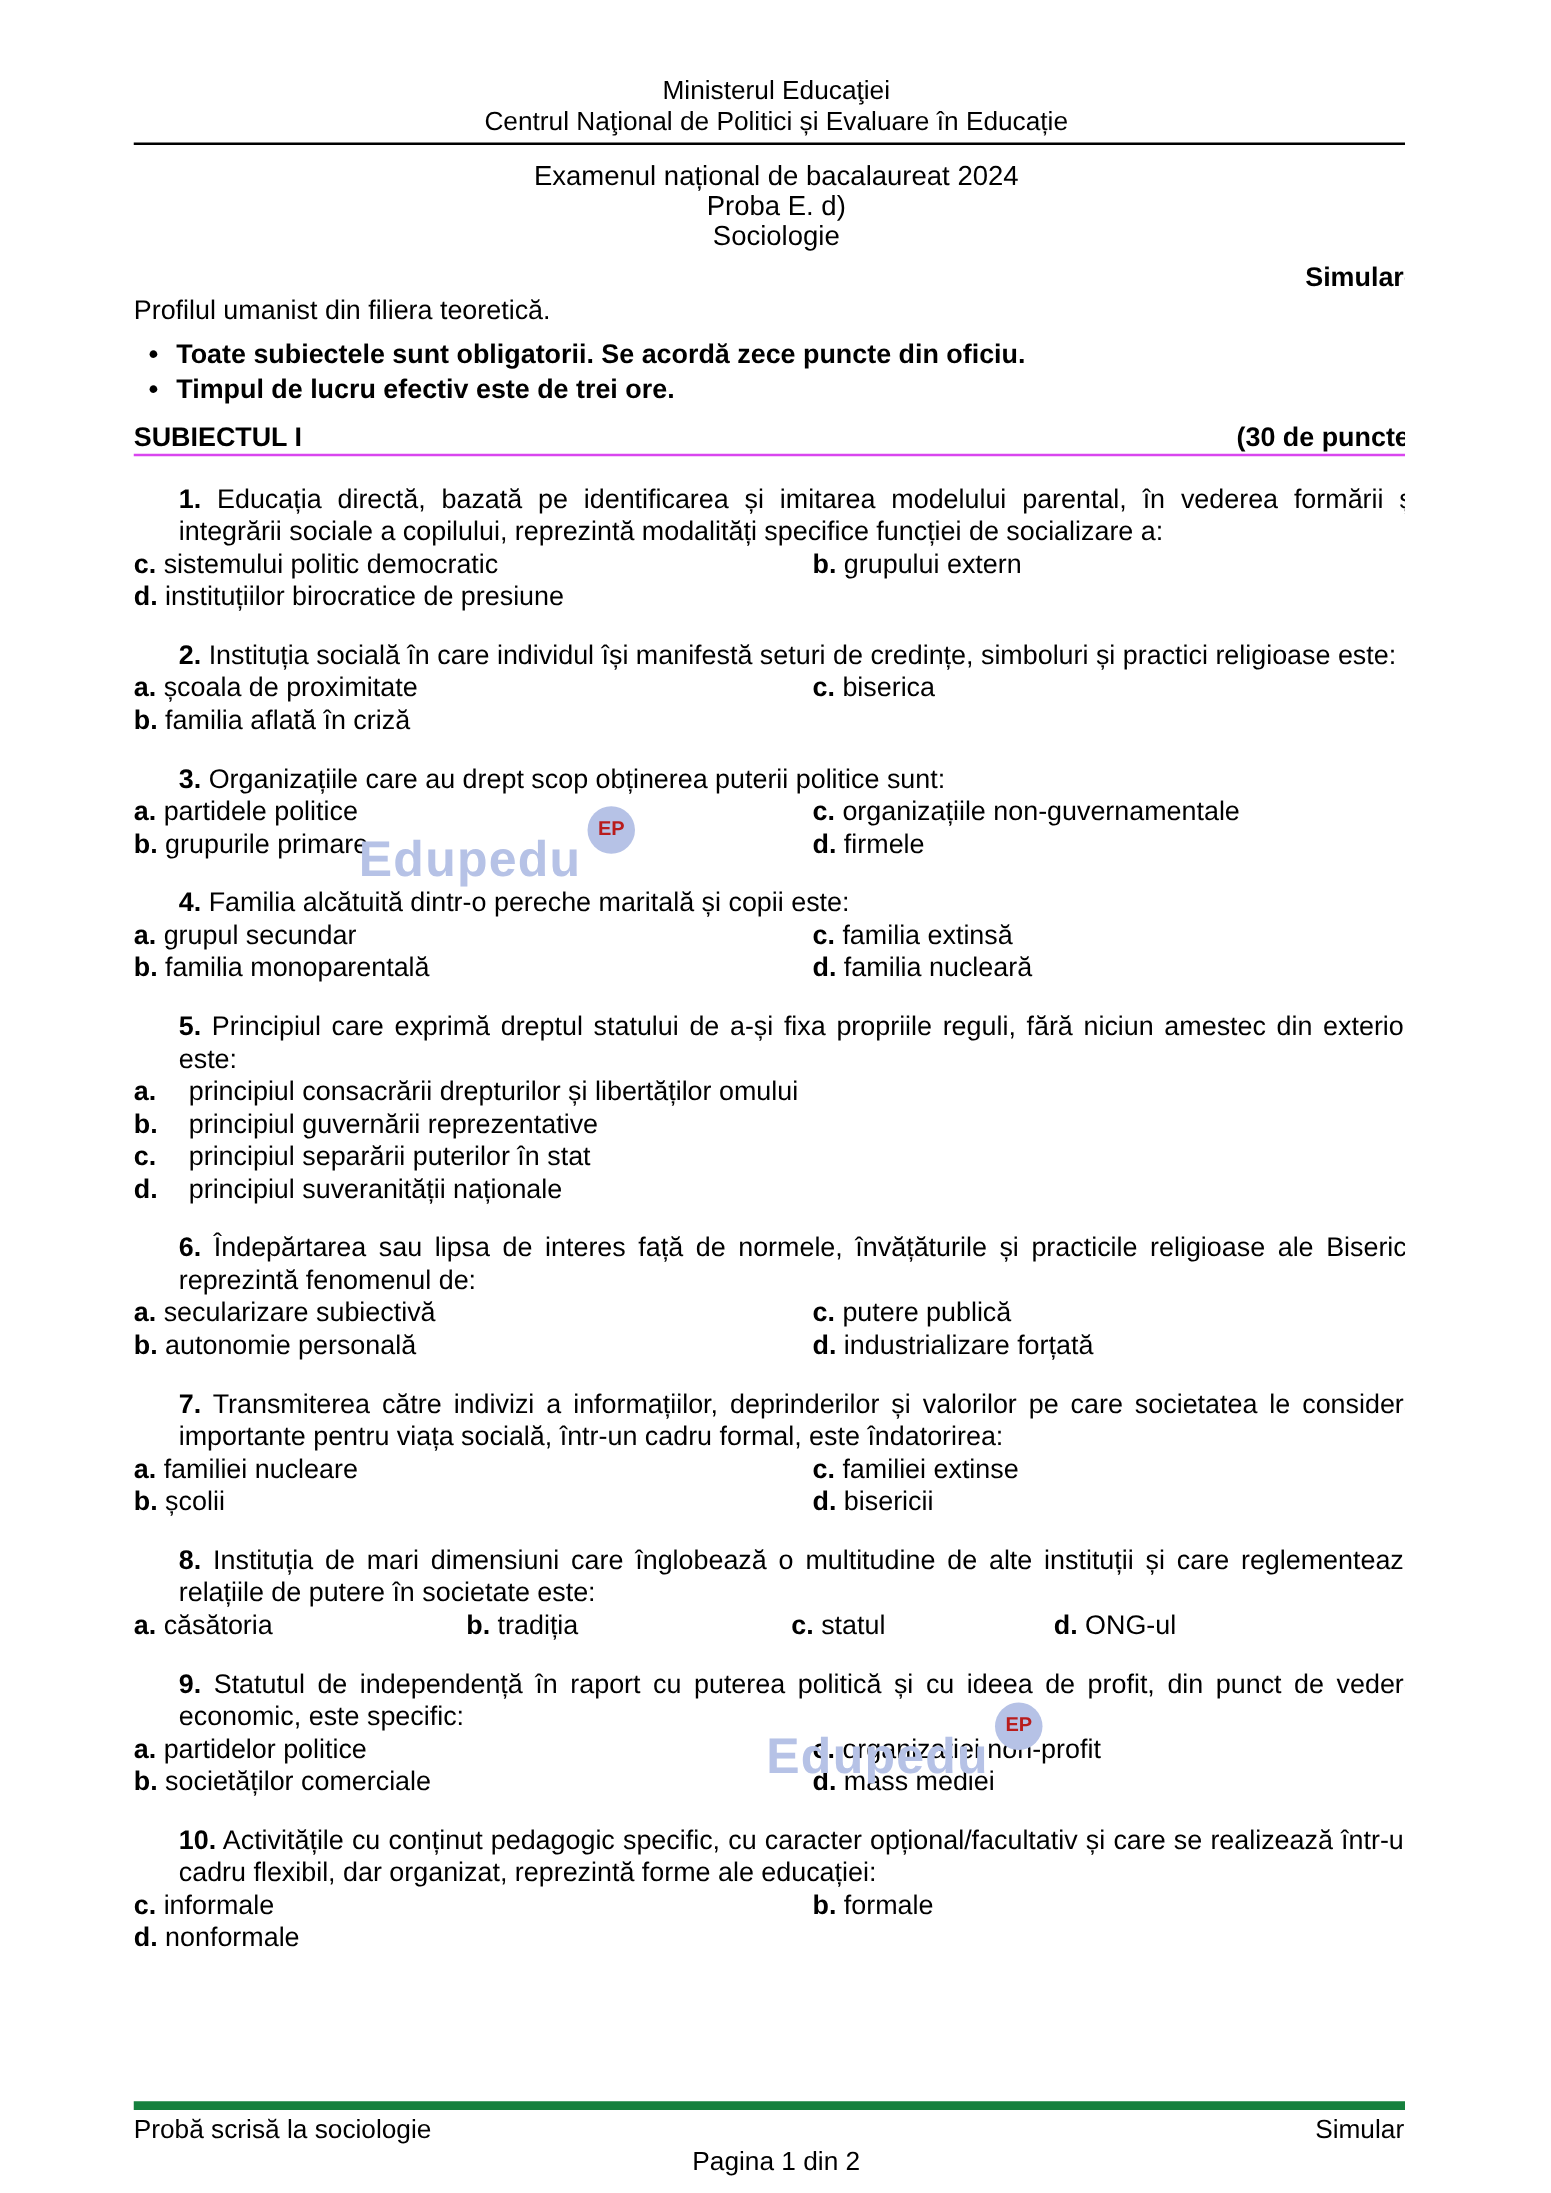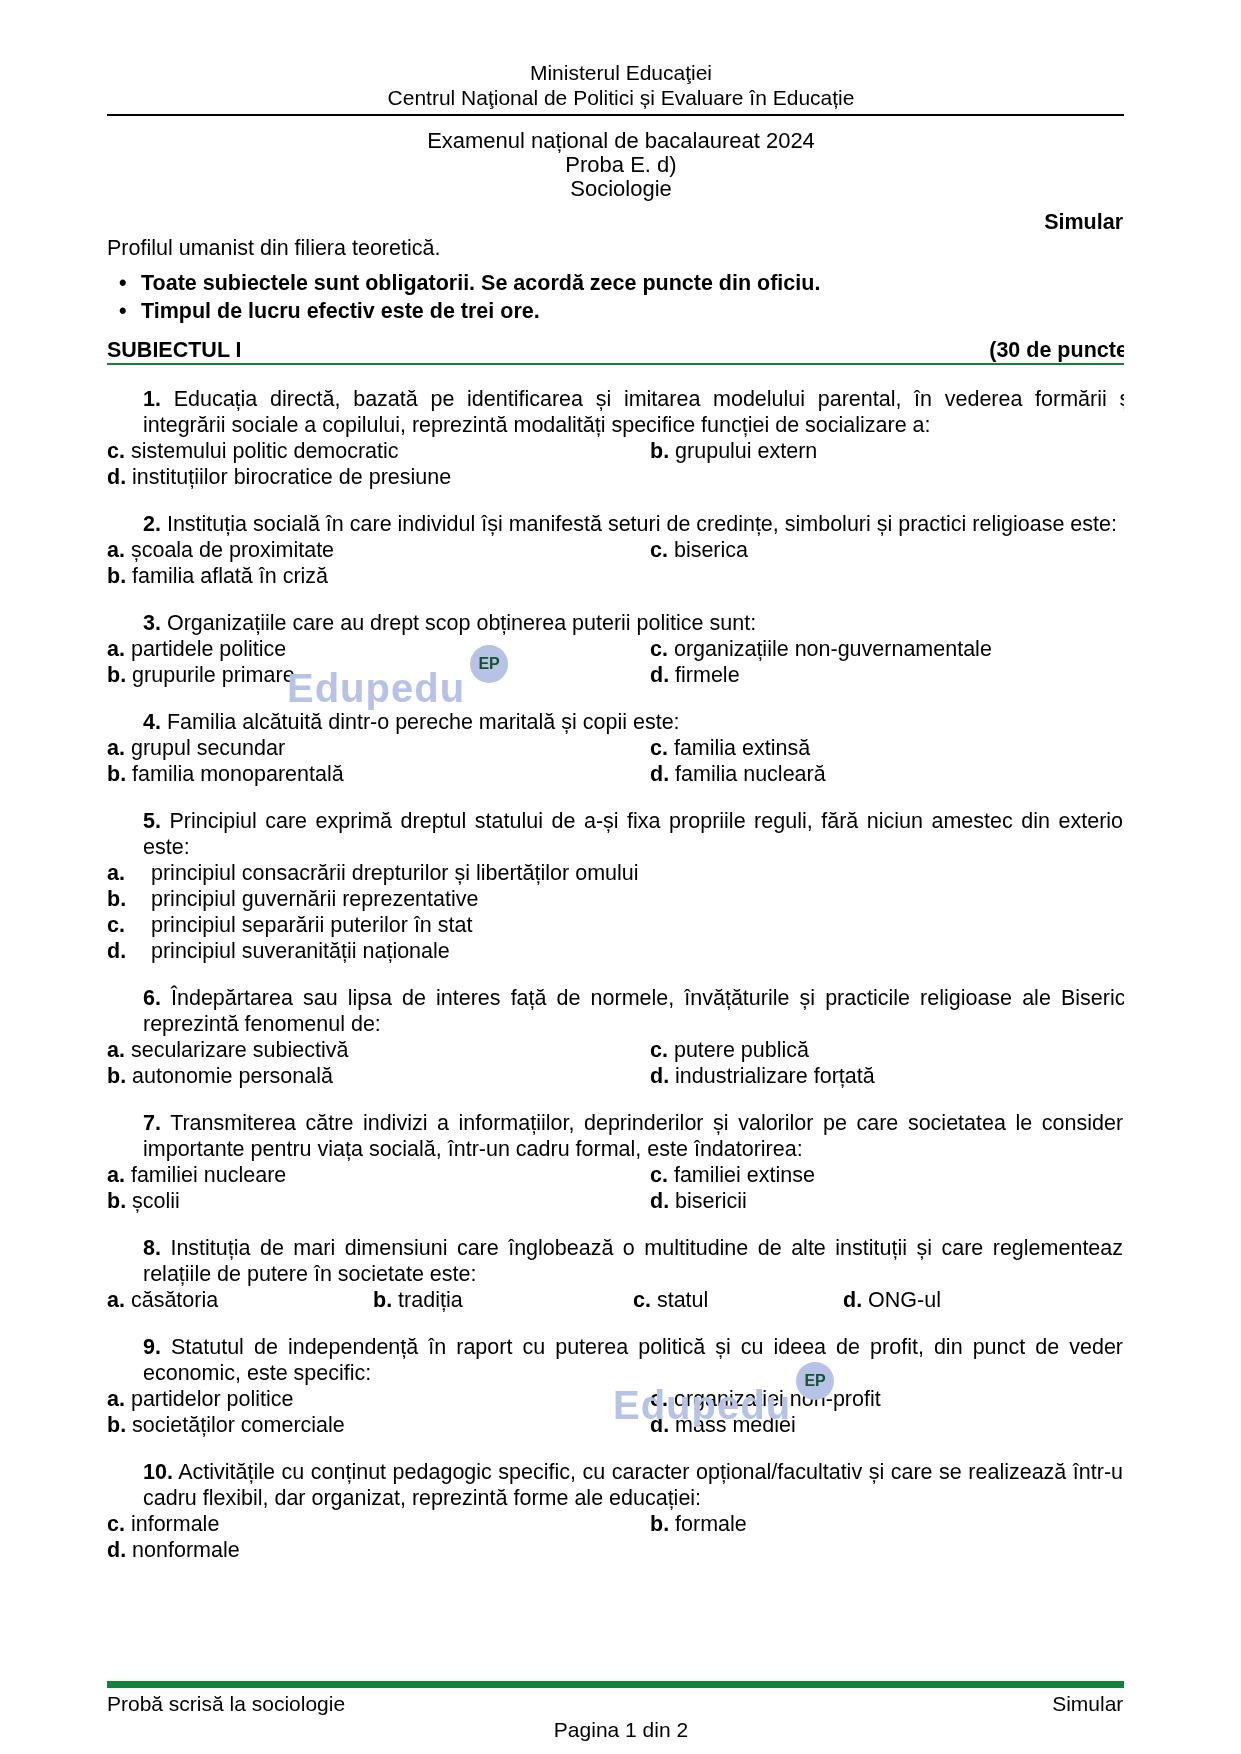--- a/index.html
+++ b/index.html
@@ -23,42 +23,42 @@
   .session-row{margin-top:8px;text-align:right;font-weight:bold;}
   .profile-row{text-align:left;}
 
   
   .notes{margin:8px 0 0 0;padding:0;list-style:none;font-weight:bold;}
   .notes li{position:relative;padding-left:34px;line-height:28px;}
   .notes li::before{content:"\2022";position:absolute;left:12px;}
 
   
   .sect{display:flex;justify-content:space-between;font-weight:bold;
-        margin-top:12px;border-bottom:2px solid #15803d;line-height:26px;}
+        margin-top:12px;border-bottom:2px solid #d946ef;line-height:26px;}
   .instr{margin:2px 0 0 0;text-align:justify;}
 
   
   .question{margin-top:21px;}
   .stem{margin:0 0 0 36px;text-align:justify;}
   .opts{margin:0;}
   .opts.two-col{display:grid;grid-template-columns:543px 1fr;}
   .opts.row{display:flex;}
   .opts.row .opt:nth-child(1){width:266px;}
   .opts.row .opt:nth-child(2){width:260px;}
   .opts.row .opt:nth-child(3){width:210px;}
   .opts.list .ol{display:inline-block;width:30px;margin-right:8px;}
   .opt{line-height:26px;}
   .ol{font-weight:bold;}
 
   
   .watermark{position:absolute;display:flex;align-items:flex-start;pointer-events:none;}
   .wm-text{font-weight:bold;font-size:40px;line-height:40px;letter-spacing:1px;padding-top:23px;}
   .wm-badge{width:38px;height:38px;border-radius:50%;margin-left:5px;
             display:flex;align-items:center;justify-content:center;
-            color:#14532d;font-weight:bold;font-size:16px;letter-spacing:0;}
+            color:#b91c1c;font-weight:bold;font-size:16px;letter-spacing:0;}
   .wm1{left:287px;top:645px;}
   .wm2{left:613px;top:1362px;}
 
   
   .footer{position:absolute;left:107px;top:1681px;width:1028px;border-top:7px solid #15803d;font-size:21px;}
   .footer-row{display:flex;justify-content:space-between;line-height:26px;padding-top:3px;}
   .footer-center{text-align:center;line-height:26px;}
 </style>
 </head>
 <body>

